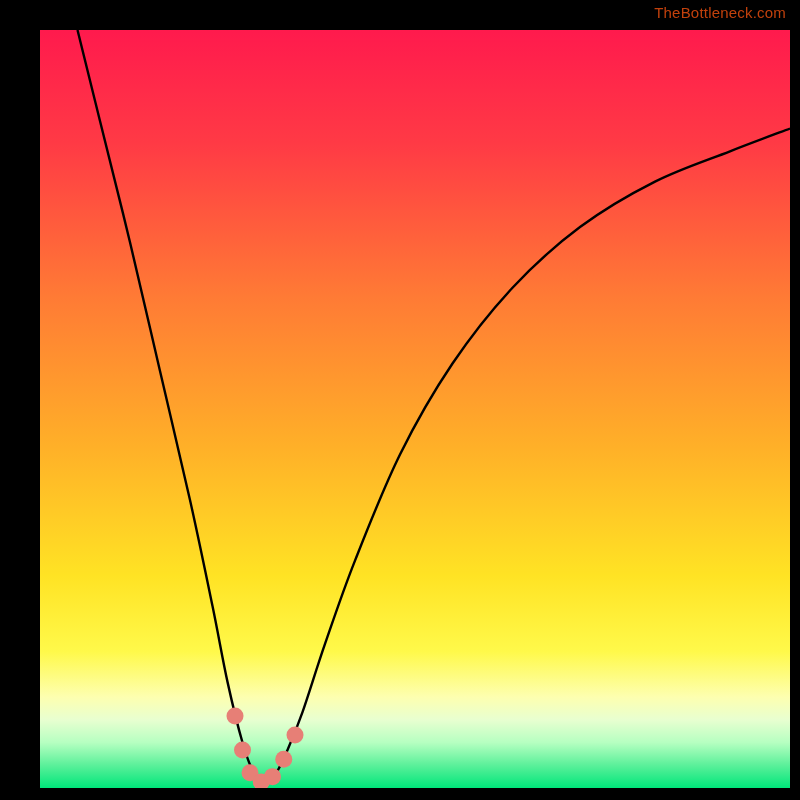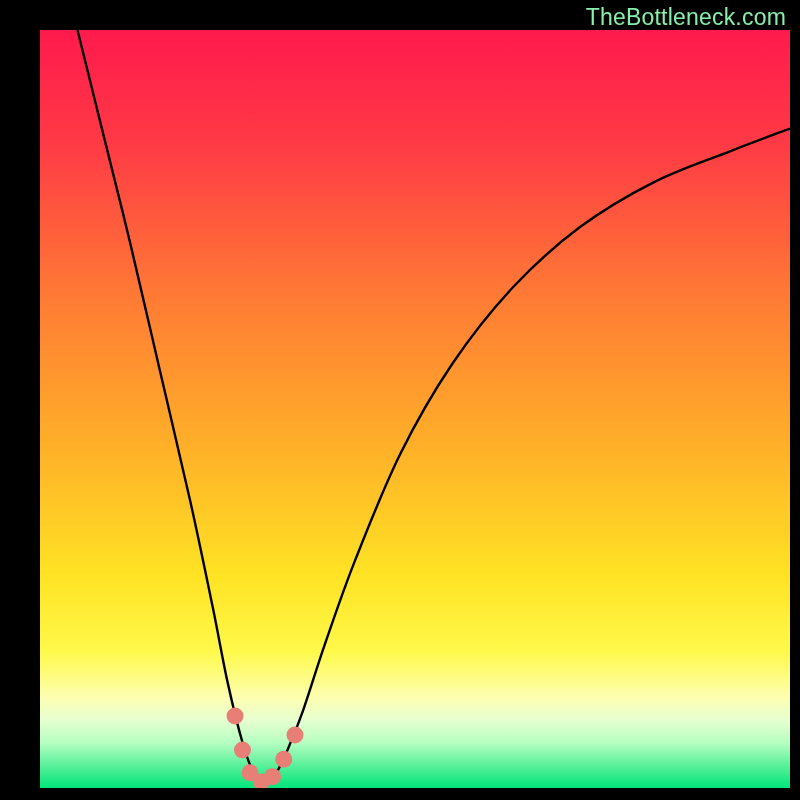--- a/index.html
+++ b/index.html
@@ -15,22 +15,22 @@
     inset: 0;
     width: 800px;
     height: 800px;
     background: #000;
   }
   .watermark {
     position: absolute;
     top: 4px;
     right: 14px;
     font-family: Arial, Helvetica, sans-serif;
-    font-size: 23px;
-    color: #86efac;
+    font-size: 15px;
+    color: #c2410c;
     letter-spacing: 0.2px;
     user-select: none;
   }
   svg {
     position: absolute;
     inset: 0;
   }
 </style>
 </head>
 <body>

